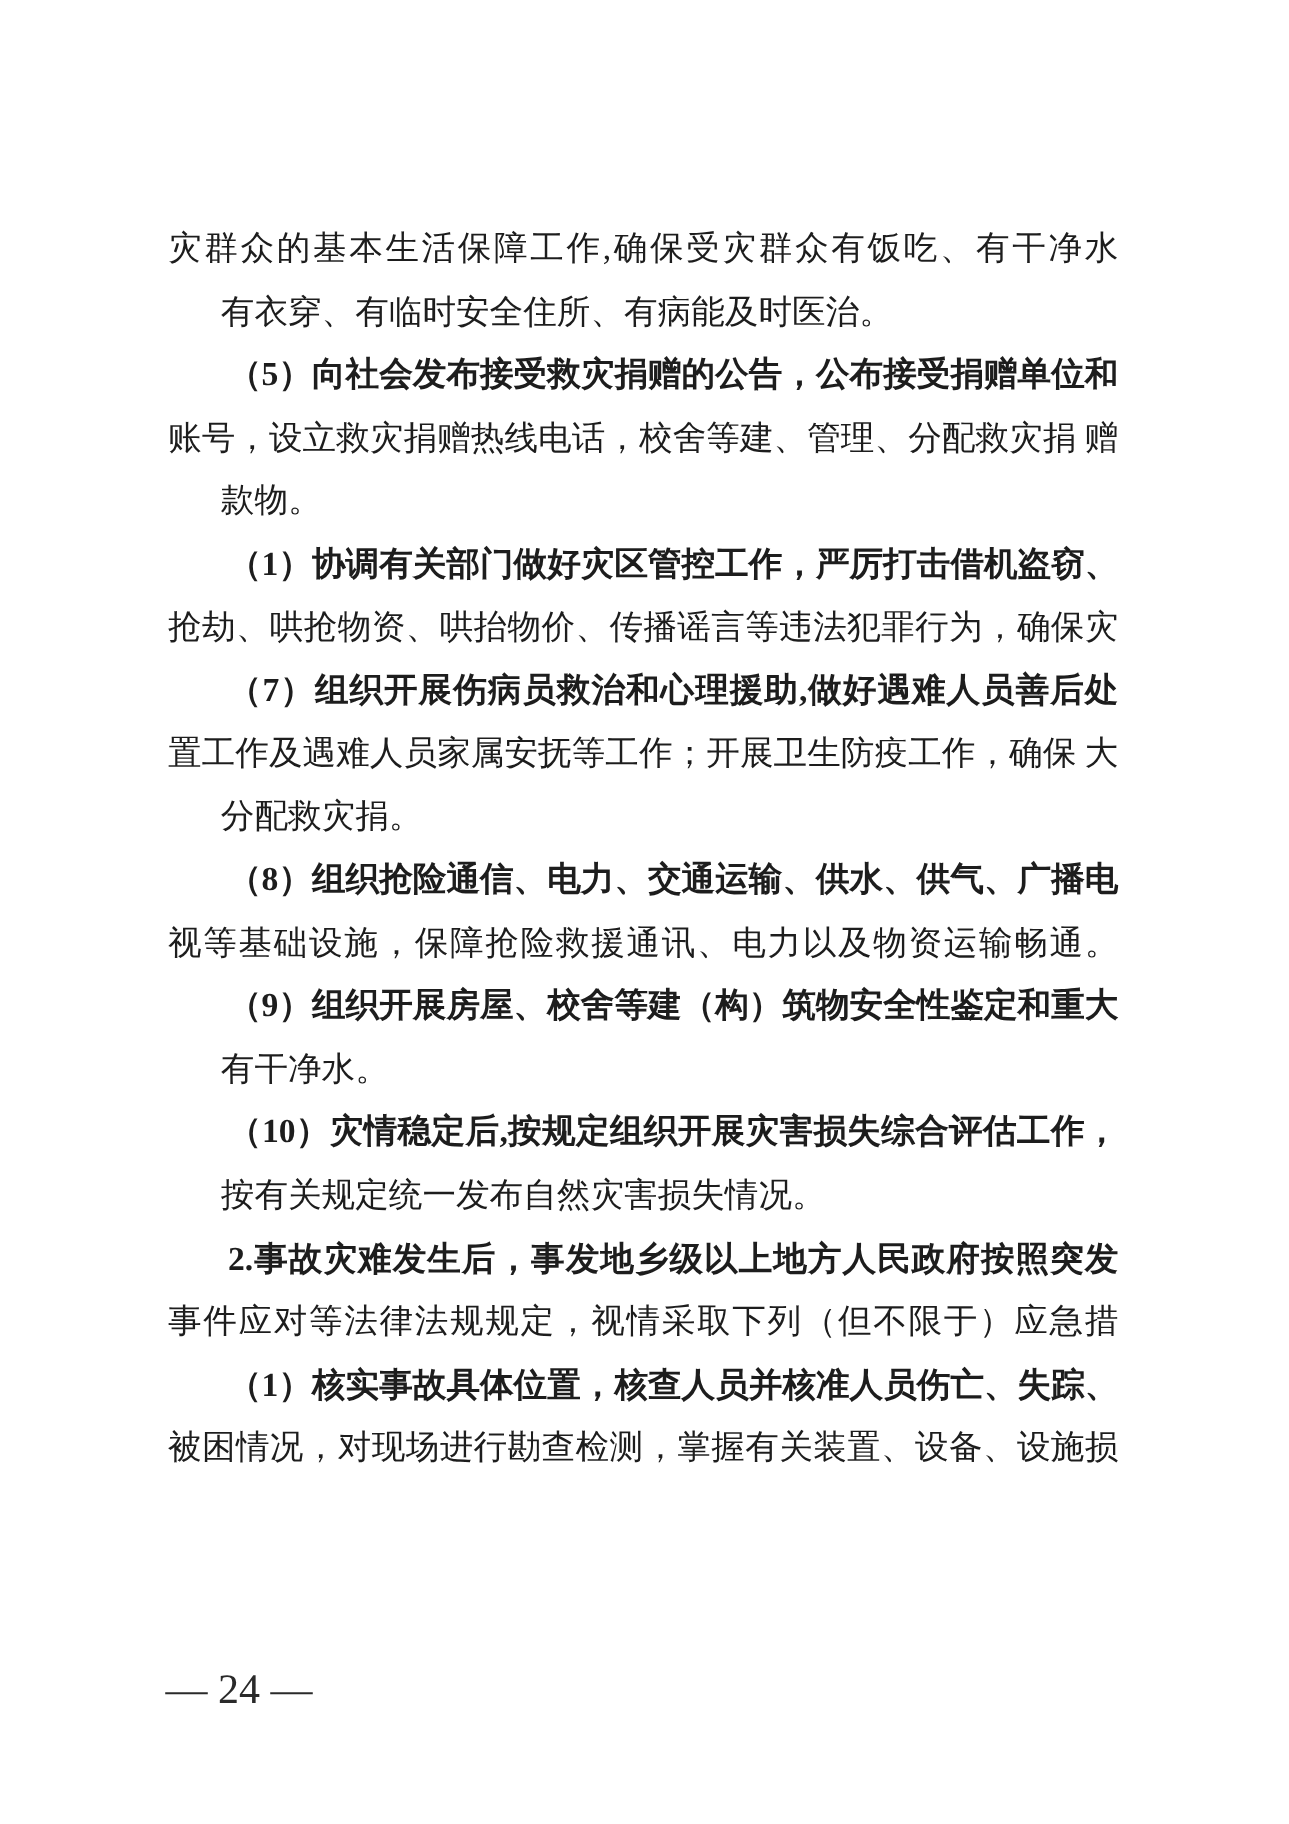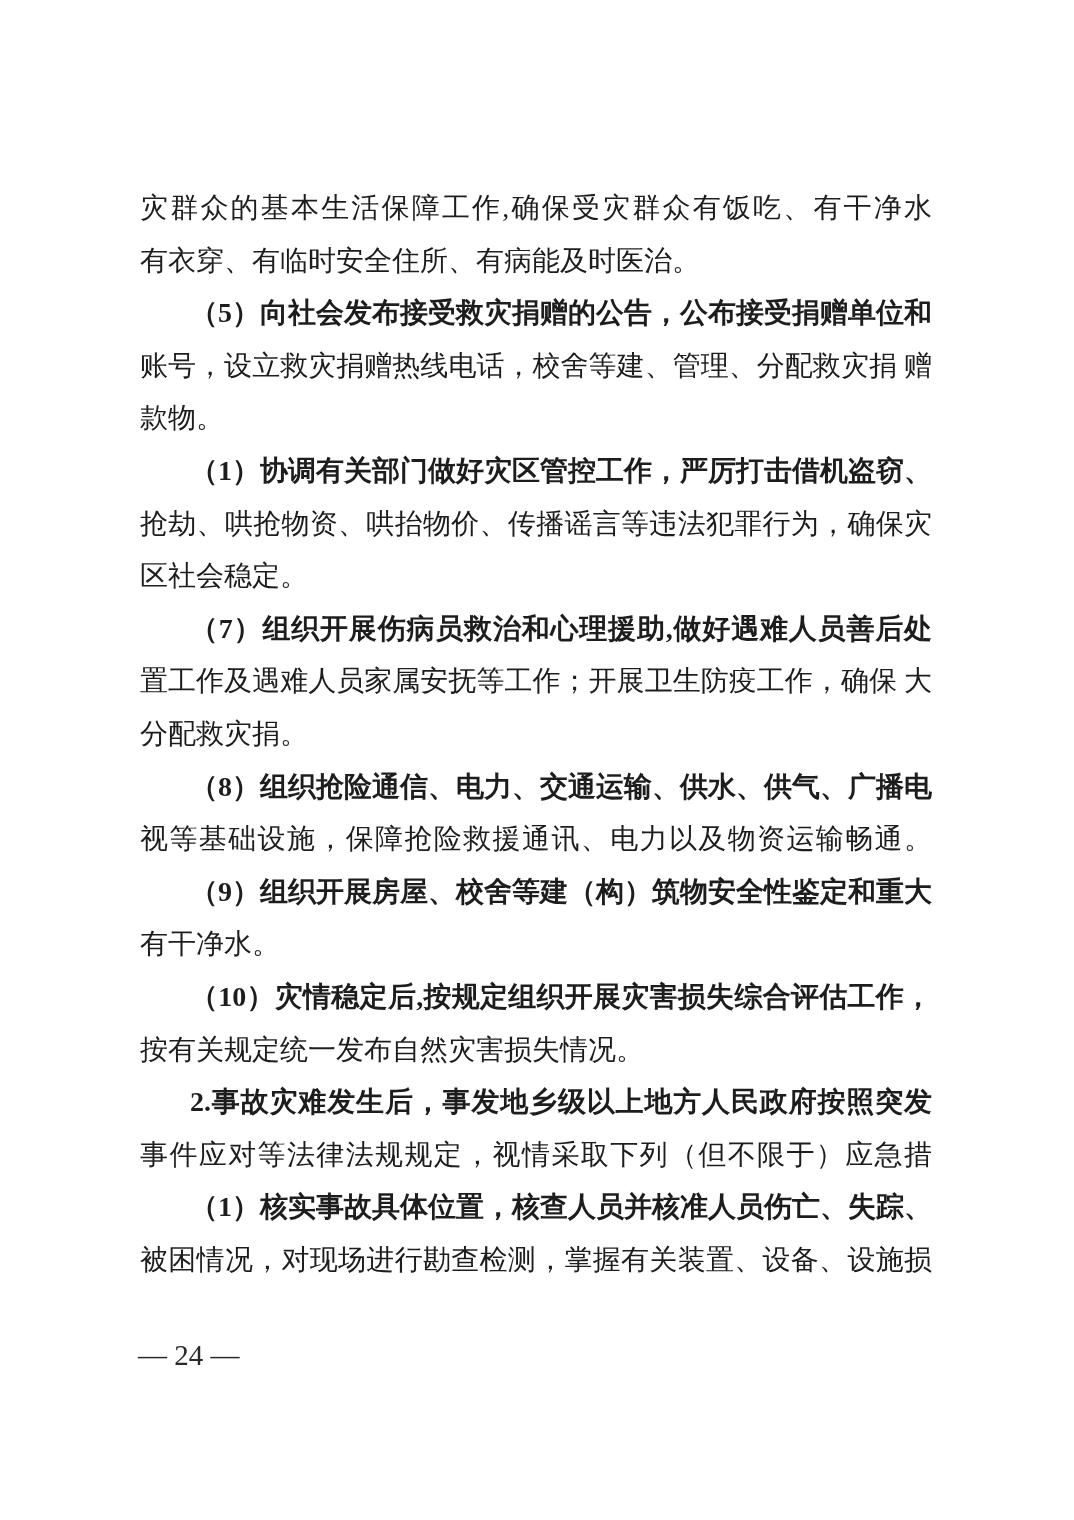--- a/index.html
+++ b/index.html
@@ -32,45 +32,45 @@
     white-space: normal;
     overflow: hidden;
   }
   .text-line.indent {
     text-indent: 50px;
     font-weight: bold;
   }
   .text-line.end {
     text-align: left;
     text-align-last: left;
+    margin-left: 44px;
   }
   .page-footer {
     position: absolute;
     left: 138px;
-    top: 1332px;
+    top: 1385px;
     height: 46px;
     line-height: 46px;
-    font-size: 29px;
+    font-size: 35px;
     color: #2a2a2a;
   }
 </style>
 </head>
 <body>
 
 <div class="page">
   <div class="doc-body">
 
   <div class="text-line">灾群众的基本生活保障工作,确保受灾群众有饭吃、有干净水 喝、</div>
       <div class="text-line end">有衣穿、有临时安全住所、有病能及时医治。</div>
       <div class="text-line indent">（5）向社会发布接受救灾捐赠的公告，公布接受捐赠单位和</div>
       <div class="text-line">账号，设立救灾捐赠热线电话，校舍等建、管理、分配救灾捐 赠</div>
       <div class="text-line end">款物。</div>
       <div class="text-line indent">（1）协调有关部门做好灾区管控工作，严厉打击借机盗窃、</div>
       <div class="text-line">抢劫、哄抢物资、哄抬物价、传播谣言等违法犯罪行为，确保灾</div>
-      <div class="text-line end">区社会稳定。</div>
       <div class="text-line indent">（7）组织开展伤病员救治和心理援助,做好遇难人员善后处</div>
       <div class="text-line">置工作及遇难人员家属安抚等工作；开展卫生防疫工作，确保 大</div>
       <div class="text-line end">分配救灾捐。</div>
       <div class="text-line indent">（8）组织抢险通信、电力、交通运输、供水、供气、广播电</div>
       <div class="text-line">视等基础设施，保障抢险救援通讯、电力以及物资运输畅通。</div>
       <div class="text-line indent">（9）组织开展房屋、校舍等建（构）筑物安全性鉴定和重大</div>
       <div class="text-line end">有干净水。</div>
       <div class="text-line indent">（10）灾情稳定后,按规定组织开展灾害损失综合评估工作，</div>
       <div class="text-line end">按有关规定统一发布自然灾害损失情况。</div>
       <div class="text-line indent">2.事故灾难发生后，事发地乡级以上地方人民政府按照突发</div>

